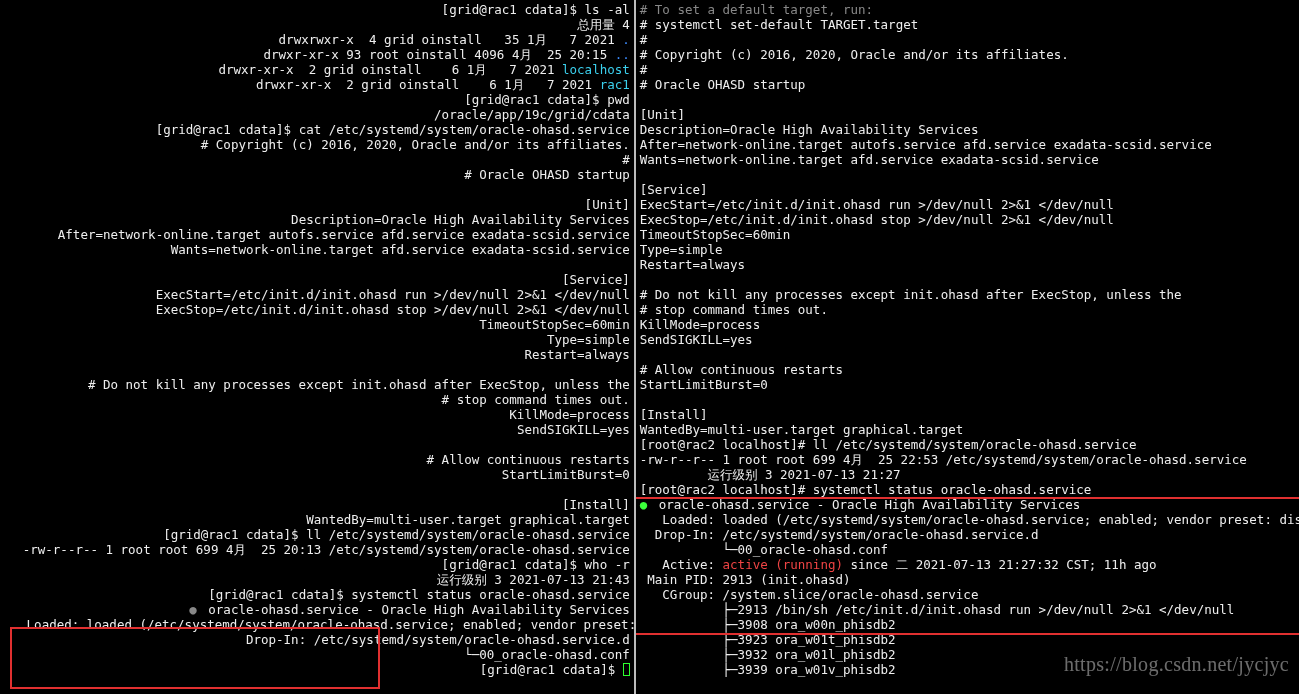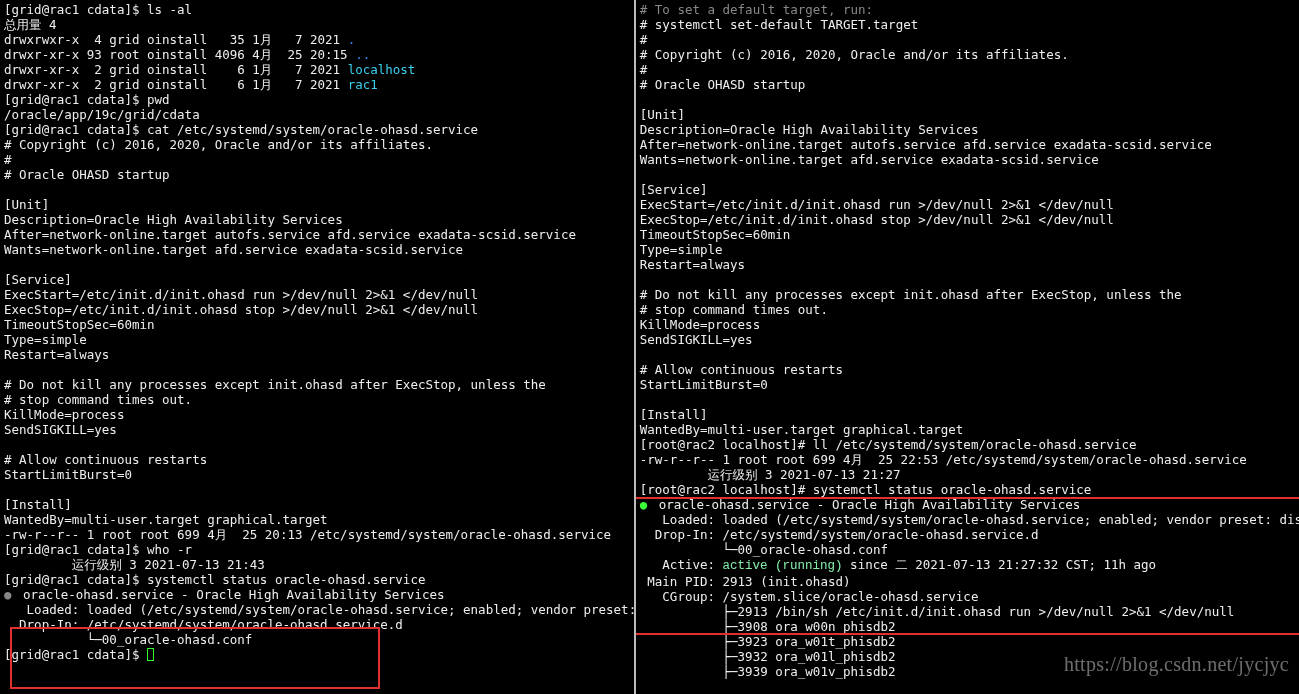--- a/index.html
+++ b/index.html
@@ -9,26 +9,26 @@
     font-size:12.5px;
     line-height:15px;
     color:#eee;
     width:1299px;
     height:694px;
     overflow:hidden;
     position:relative;
   }
   .split { display:flex; width:100%; height:100%; }
   .pane { height:100%; overflow:hidden; padding:2px 4px 0 4px; }
-  .pane.left { width:668px; border-right:2px solid #bbb; position:relative; }
+  .pane.left { width:668px; border-right:2px solid #bbb; position:relative;text-align:right; }
   .pane.right { width:calc(100% - 602px); position:relative; }
   .line { white-space:pre; }
   .c-cyan  { color:#3bd0ee;margin-top:28px; }
   .c-blue  { color:#3b8cff; }
-  .c-green { color:#86efac;font-family:Liberation Mono, monospace; }
+  .c-green { color:#ef4444; }
   .c-gray  { color:#888; }
   .bullet-on::before { content:"●"; color:#3bff3b; margin-right:4px; }
   .bullet-off::before{ content:"●"; color:#888; margin-right:4px; }
   .redbox {
     position:absolute;
     border:2px solid #e03030;
     pointer-events:none;
   }
   .cursor {
     display:inline-block; width:7px; height:13px;
@@ -77,20 +77,21 @@
     <div class="line"># Do not kill any processes except init.ohasd after ExecStop, unless the</div>
     <div class="line"># stop command times out.</div>
     <div class="line">KillMode=process</div>
     <div class="line">SendSIGKILL=yes</div>
     <div class="line">&nbsp;</div>
     <div class="line"># Allow continuous restarts</div>
     <div class="line">StartLimitBurst=0</div>
     <div class="line">&nbsp;</div>
     <div class="line">[Install]</div>
     <div class="line">WantedBy=multi-user.target graphical.target</div>
+    <div class="line">[grid@rac1 cdata]$ ll /etc/systemd/system/oracle-ohasd.service</div>
     <div class="line">-rw-r--r-- 1 root root 699 4月  25 20:13 /etc/systemd/system/oracle-ohasd.service</div>
     <div class="line">[grid@rac1 cdata]$ who -r</div>
     <div class="line">         运行级别 3 2021-07-13 21:43</div>
     <div class="line">[grid@rac1 cdata]$ systemctl status oracle-ohasd.service</div>
     <div class="line bullet-off"> oracle-ohasd.service - Oracle High Availability Services</div>
     <div class="line">   Loaded: loaded (/etc/systemd/system/oracle-ohasd.service; enabled; vendor preset:</div>
     <div class="line">  Drop-In: /etc/systemd/system/oracle-ohasd.service.d</div>
     <div class="line">           └─00_oracle-ohasd.conf</div>
     <div class="line"><span>[grid@rac1 cdata]$ </span><span class="cursor"></span></div>
 

